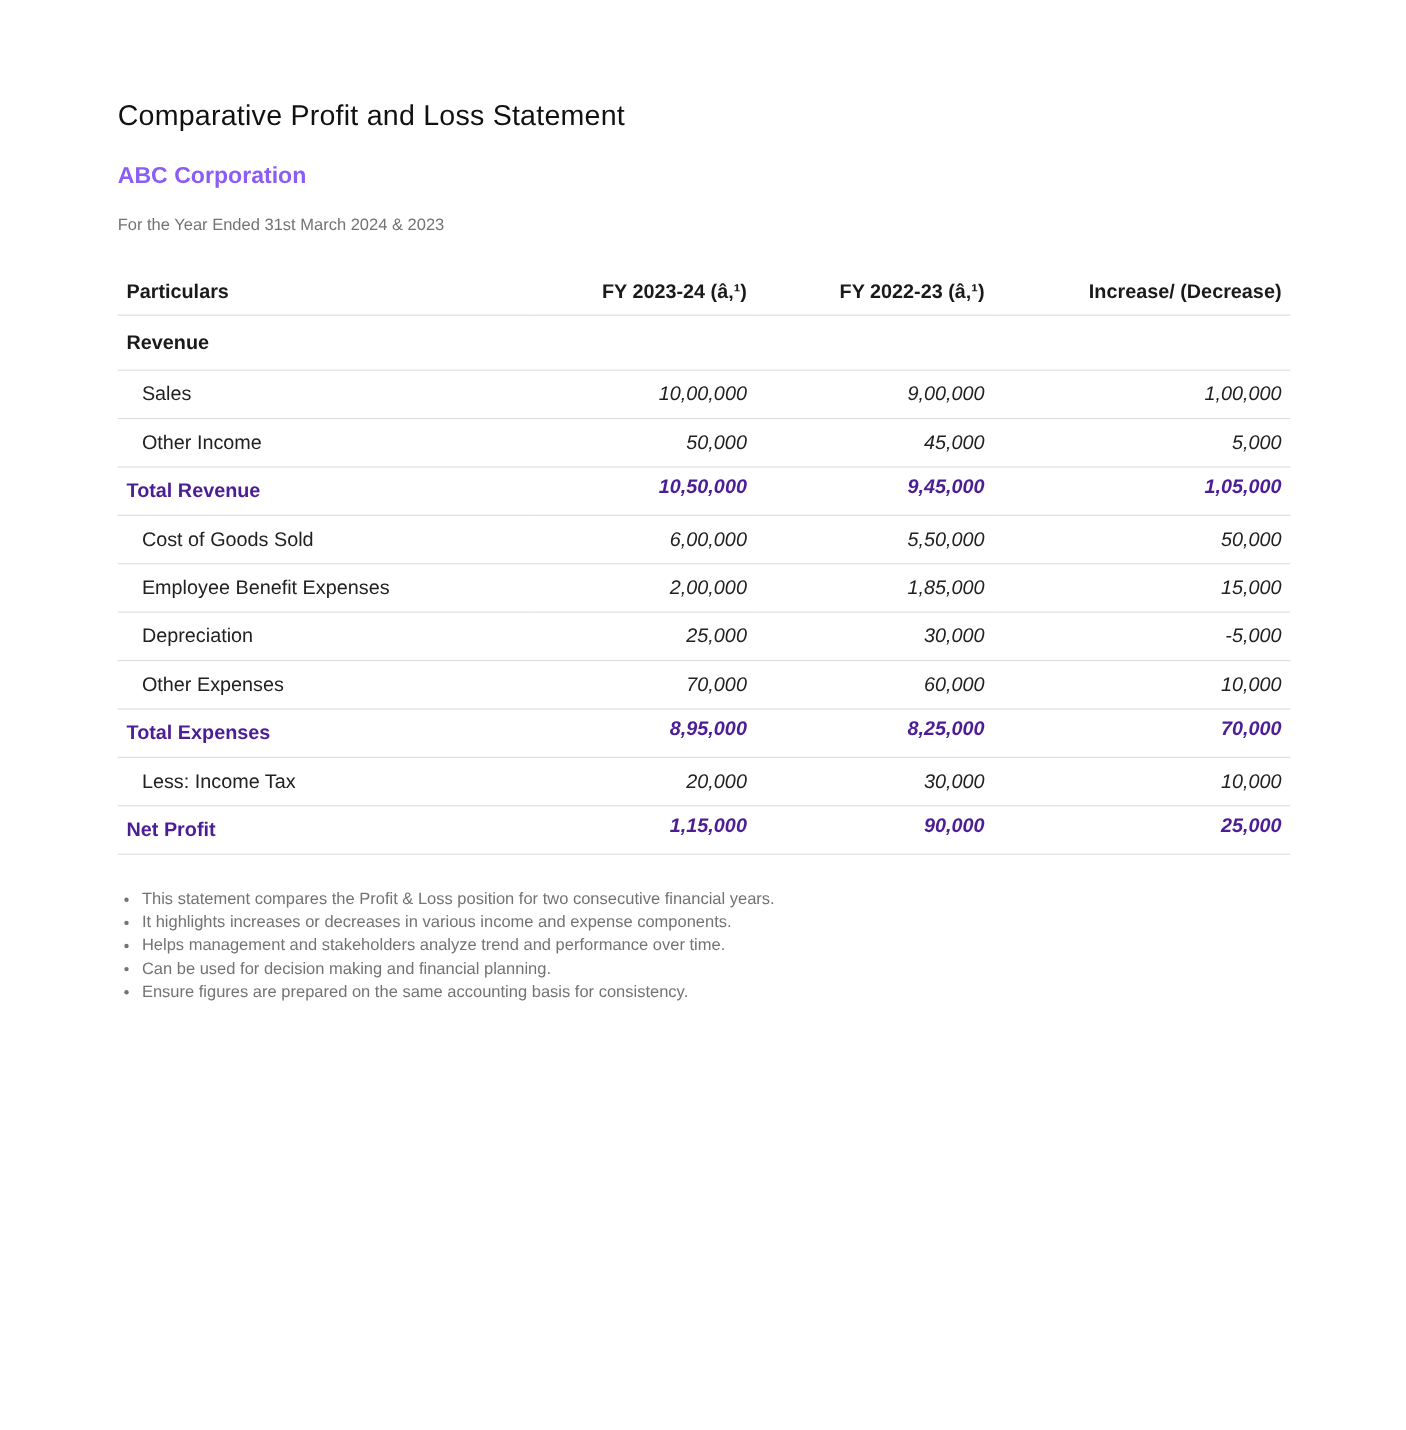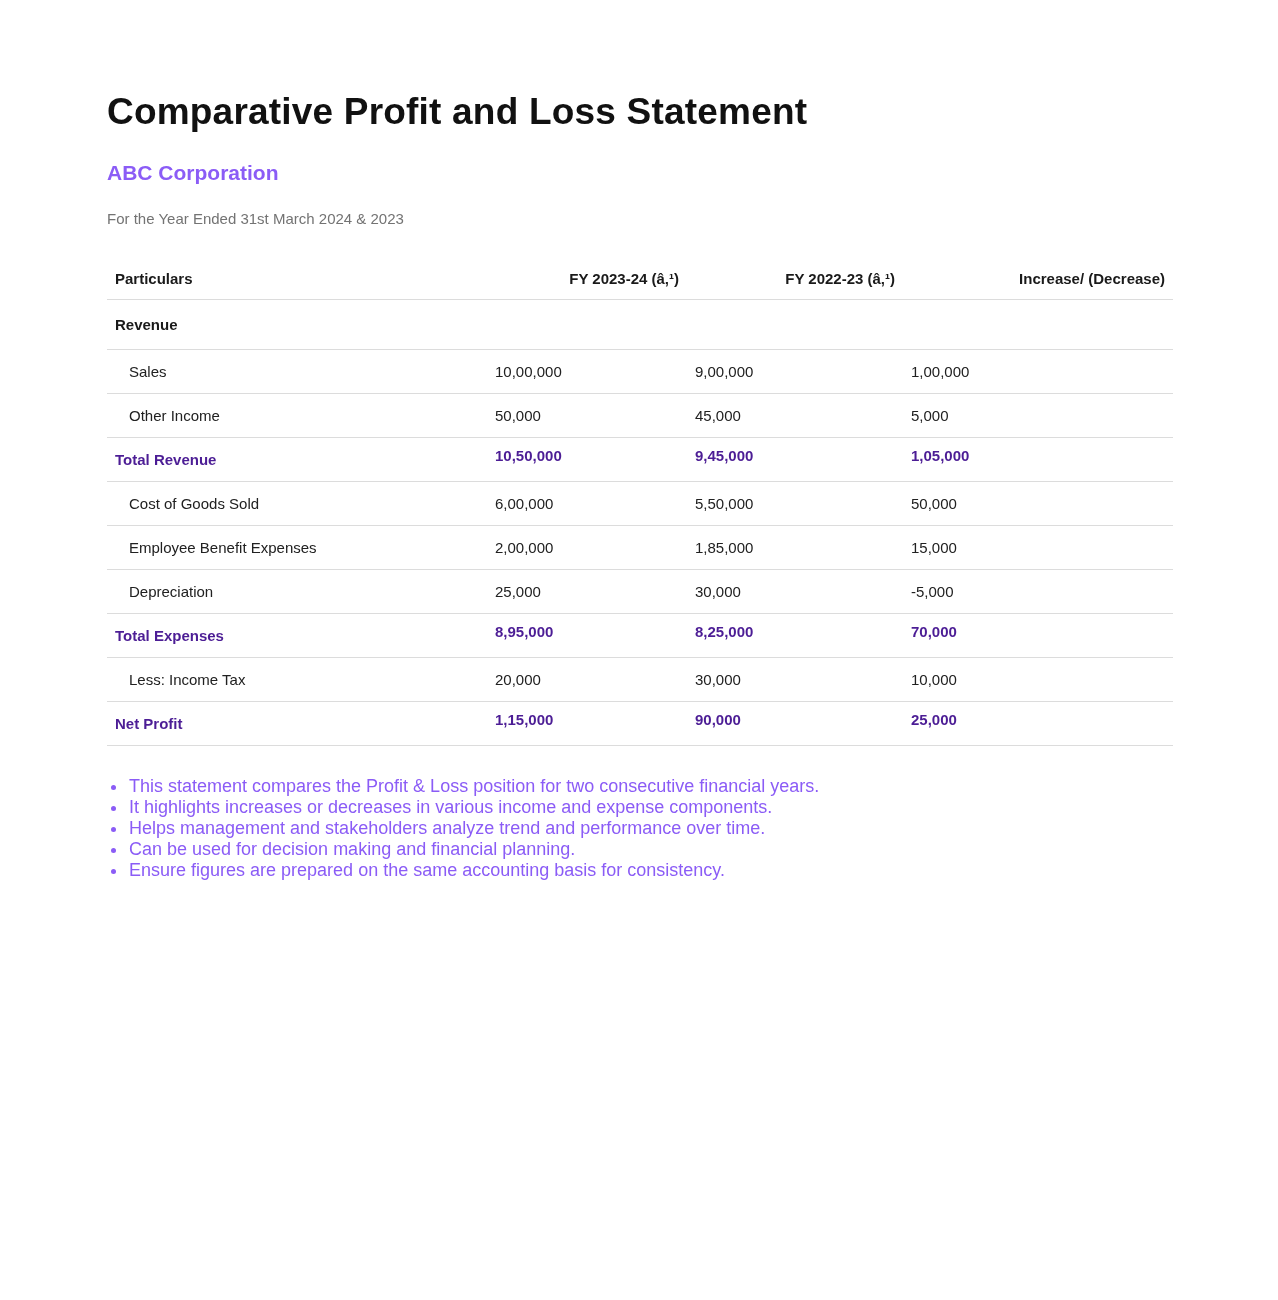--- a/index.html
+++ b/index.html
@@ -8,23 +8,23 @@
     width: 1278px;
     min-height: 1300px;
     background: #ffffff;
     color: #1a1a1a;
     font-family: "Liberation Sans", sans-serif;
   }
   .page {
     padding: 90px 106px 40px 107px;
   }
   h1.doc-title {
-    font-size: 37px;
+    font-size: 26px;
     line-height: 1.2;
-    font-weight: 700;
+    font-weight: 400;
     color: #111111;
     margin: 0 0 26px 0;
     letter-spacing: 0.2px;
   }
   h2.company {
     font-size: 21px;
     line-height: 1.2;
     font-weight: 700;
     color: #8b5cf6;
     margin: 0 0 24px 0;
@@ -33,61 +33,61 @@
     font-size: 15px;
     line-height: 1.25;
     margin: 0;
     color: #737373;
   }
   table.pl-table {
     margin-top: 32px;
     width: 1066px;
     border-collapse: collapse;
     table-layout: fixed;
-    font-size: 15px;
+    font-size: 18px;
     color: #212121;
   }
   table.pl-table col.c1 { width: 380px; }
   table.pl-table col.c2 { width: 200px; }
   table.pl-table col.c3 { width: 216px; }
   table.pl-table col.c4 { width: 270px; }
   .pl-table th, .pl-table td {
     line-height: 17px;
     vertical-align: middle;
     border-bottom: 1px solid #dcdcdc;
   }
   .pl-table thead th {
     font-weight: 700;
     color: #1a1a1a;
     padding: 10px 8px 12px 8px;
     text-align: left;
   }
   .pl-table thead th.num { text-align: right; }
   .pl-table td.label { text-align: left; padding: 13px 8px 13px 8px; }
-  .pl-table td.num   { text-align: left; padding: 13px 8px 13px 8px; }
+  .pl-table td.num   { text-align: right; padding: 13px 8px 13px 8px; font-style: italic; }
   tr.row-section td.label {
     font-weight: 700;
     color: #1a1a1a;
     padding-top: 16px;
     padding-bottom: 16px;
   }
   tr.row-total td {
     font-weight: 700;
     color: #4c1d95;
     padding-top: 17px;
     padding-bottom: 16px;
   }
   tr.row-total td.num { transform: translateY(-4px); }
   tr.row-item td.label { padding-left: 22px; }
   ul.notes {
     margin: 30px 0 0 0;
     padding: 0 0 0 21px;
-    font-size: 18px;
+    font-size: 15px;
     line-height: 21px;
-    color: #8b5cf6;
+    color: #737373;
   }
   ul.notes li { padding-left: 1px; }
 </style>
 </head>
 <body>
 
 <div class="page">
 
   <h1 class="doc-title">Comparative Profit and Loss Statement</h1>
   <h2 class="company">ABC Corporation</h2>
@@ -144,20 +144,26 @@
         <td class="num">2,00,000</td>
         <td class="num">1,85,000</td>
         <td class="num">15,000</td>
       </tr>
       <tr class="row-item">
         <td class="label">Depreciation</td>
         <td class="num">25,000</td>
         <td class="num">30,000</td>
         <td class="num">-5,000</td>
       </tr>
+      <tr class="row-item">
+        <td class="label">Other Expenses</td>
+        <td class="num">70,000</td>
+        <td class="num">60,000</td>
+        <td class="num">10,000</td>
+      </tr>
       <tr class="row-total">
         <td class="label">Total Expenses</td>
         <td class="num">8,95,000</td>
         <td class="num">8,25,000</td>
         <td class="num">70,000</td>
       </tr>
       <tr class="row-item">
         <td class="label">Less: Income Tax</td>
         <td class="num">20,000</td>
         <td class="num">30,000</td>

